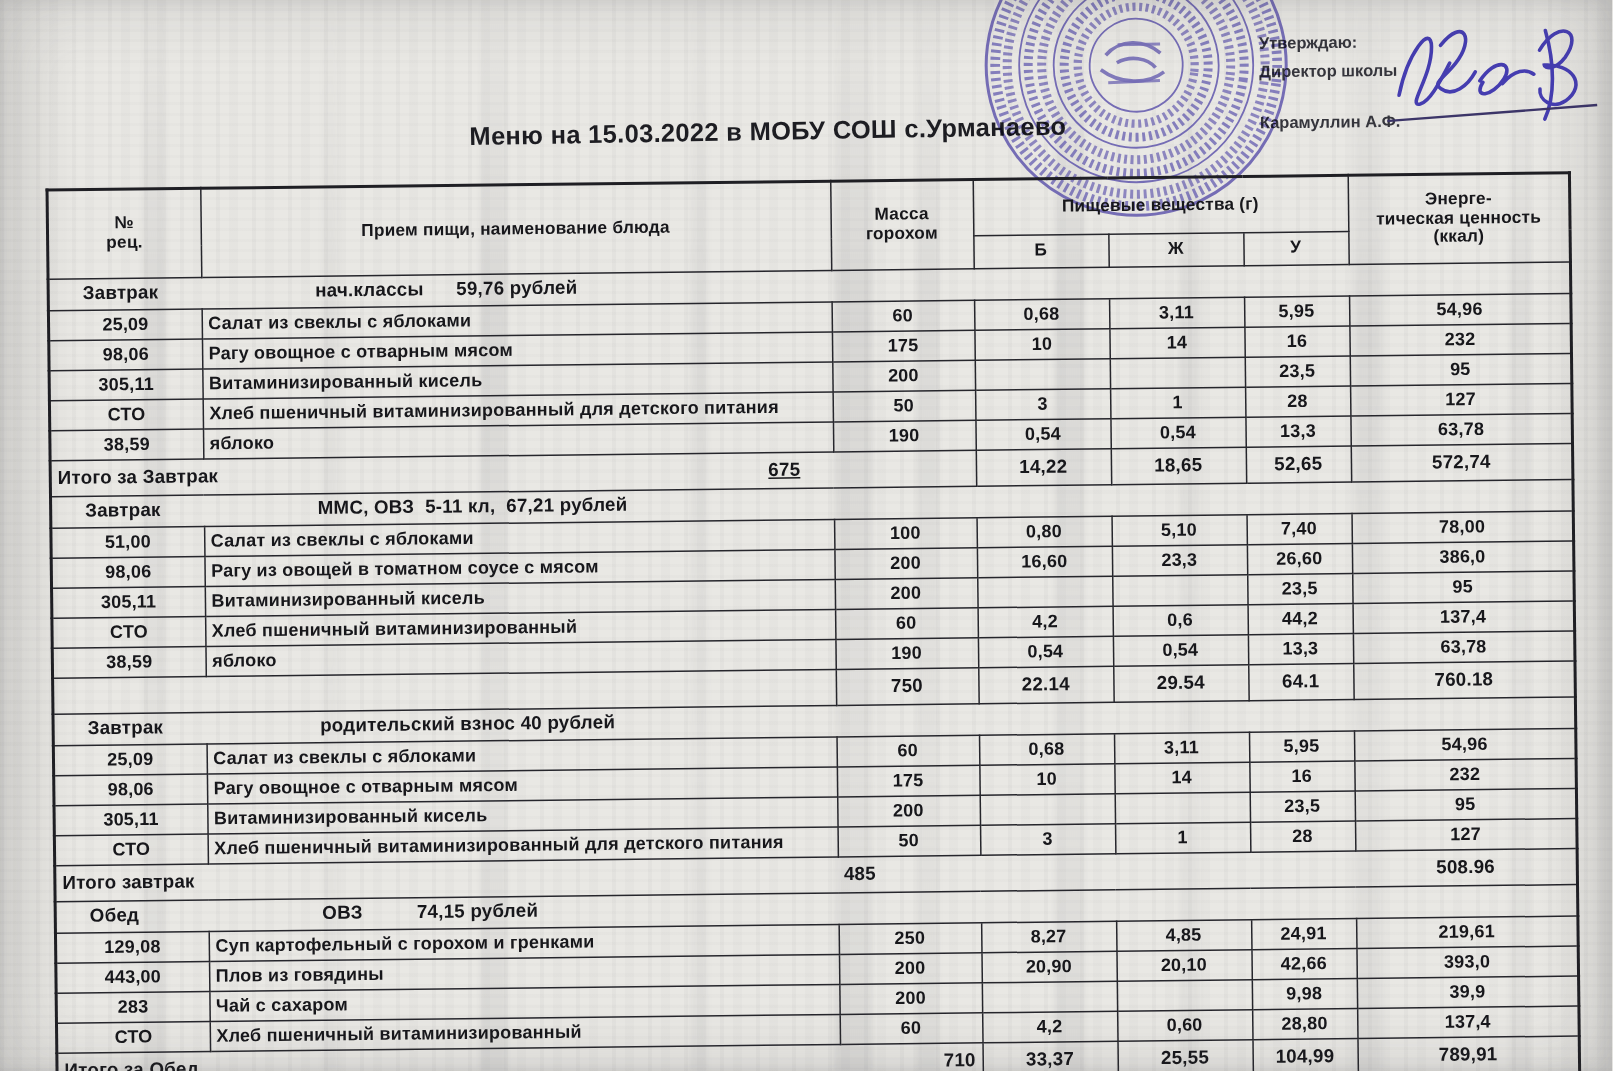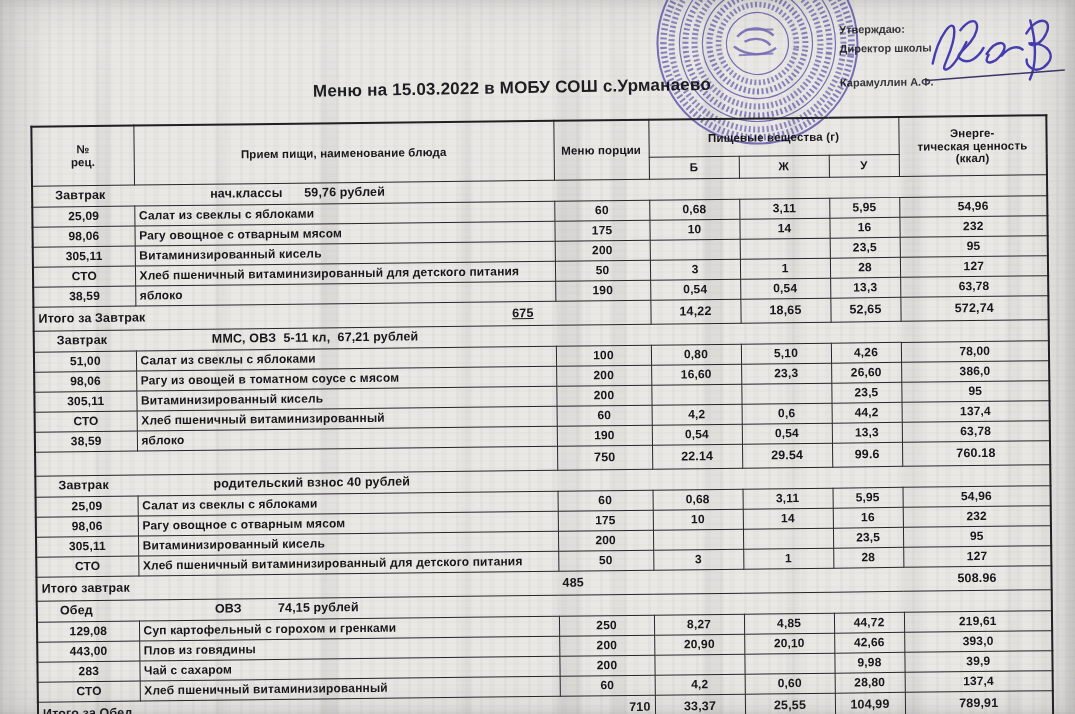--- a/index.html
+++ b/index.html
@@ -106,21 +106,21 @@
         <col style="width:90px">
           <col style="width:90px">
           <col style="width:70px">
           <col style="width:148px">
       </colgroup>
       <thead>
         <tr class="h1">
           <th rowspan="2">№
 рец.</th>
           <th rowspan="2">Прием пищи, наименование блюда</th>
-          <th rowspan="2">Меню порции</th>
+          <th rowspan="2">Масса горохом</th>
           <th colspan="3">Пищевые вещества (г)</th>
           <th rowspan="2">Энерге-
 тическая ценность
 (ккал)</th>
         </tr>
         <tr class="h2">
           <th>Б</th>
           <th>Ж</th>
           <th>У</th>
         </tr>
@@ -194,21 +194,21 @@
           <td colspan="7"><span class="sec-meal">Завтрак</span><span class="sec-label">ММС, ОВЗ  5-11 кл,  67,21 рублей</span></td>
         </tr>
       </tbody>
       <tbody>
           <tr>
             <td class="c0">51,00</td>
             <td class="c1">Салат из свеклы с яблоками</td>
             <td class="c2">100</td>
             <td class="c3">0,80</td>
             <td class="c4">5,10</td>
-            <td class="c5">4,26</td>
+            <td class="c5">7,40</td>
             <td class="c6">78,00</td>
           </tr>
           <tr>
             <td class="c0">98,06</td>
             <td class="c1">Рагу из овощей  в томатном  соусе с  мясом</td>
             <td class="c2">200</td>
             <td class="c3">16,60</td>
             <td class="c4">23,3</td>
             <td class="c5">26,60</td>
             <td class="c6">386,0</td>
@@ -240,21 +240,21 @@
             <td class="c5">13,3</td>
             <td class="c6">63,78</td>
           </tr>
         </tbody>
       <tbody>
         <tr class="total-row">
           <td colspan="2" class="t-label"></td>
           <td class="c2">750</td>
           <td class="c3">22.14</td>
           <td class="c4">29.54</td>
-          <td class="c5">99.6</td>
+          <td class="c5">64.1</td>
           <td class="c6">760.18</td>
         </tr>
       </tbody>
 
       <tbody>
         <tr class="sec-row">
           <td colspan="7"><span class="sec-meal">Завтрак</span><span class="sec-label">родительский взнос 40 рублей</span></td>
         </tr>
       </tbody>
       <tbody>
@@ -309,21 +309,21 @@
           <td colspan="7"><span class="sec-meal">Обед</span><span class="sec-label">ОВЗ          74,15 рублей</span></td>
         </tr>
       </tbody>
       <tbody>
           <tr>
             <td class="c0">129,08</td>
             <td class="c1">Суп картофельный с горохом и гренками</td>
             <td class="c2">250</td>
             <td class="c3">8,27</td>
             <td class="c4">4,85</td>
-            <td class="c5">44,72</td>
+            <td class="c5">24,91</td>
             <td class="c6">219,61</td>
           </tr>
           <tr>
             <td class="c0">443,00</td>
             <td class="c1">Плов из говядины</td>
             <td class="c2">200</td>
             <td class="c3">20,90</td>
             <td class="c4">20,10</td>
             <td class="c5">42,66</td>
             <td class="c6">393,0</td>

